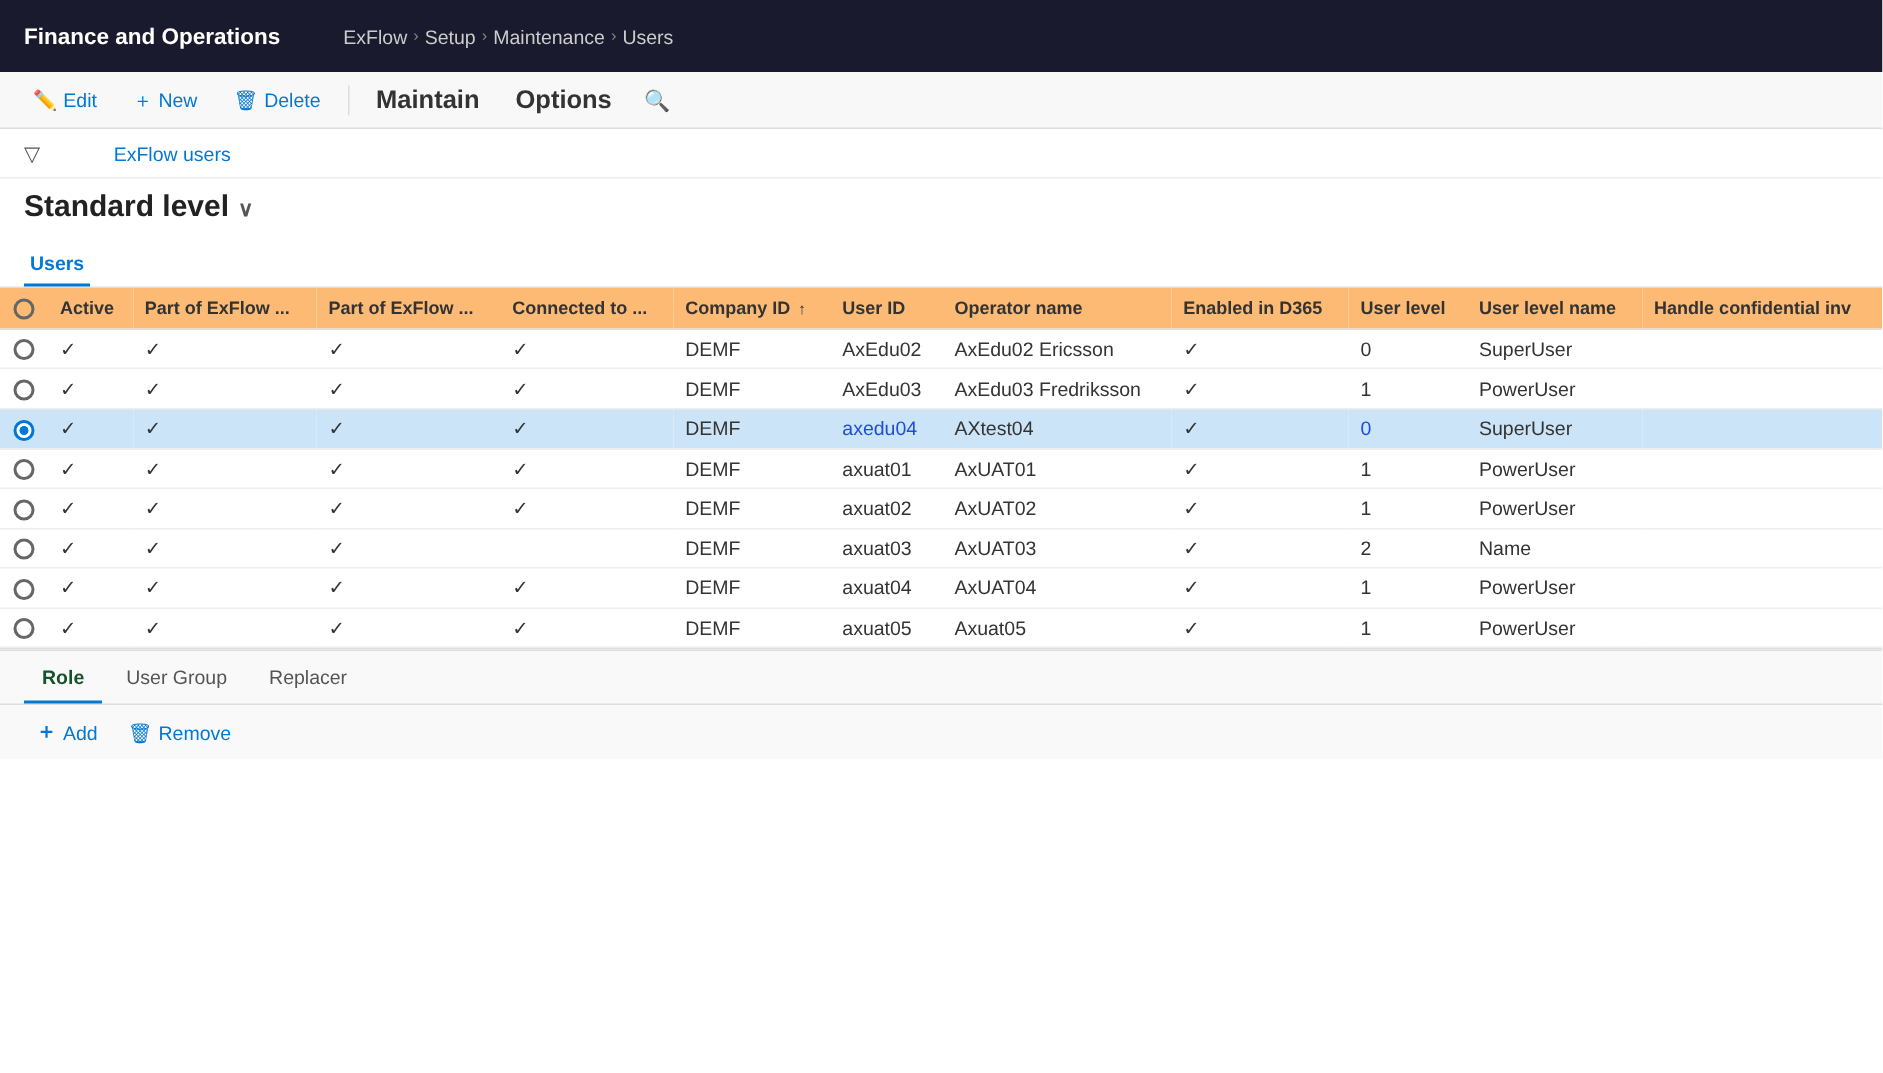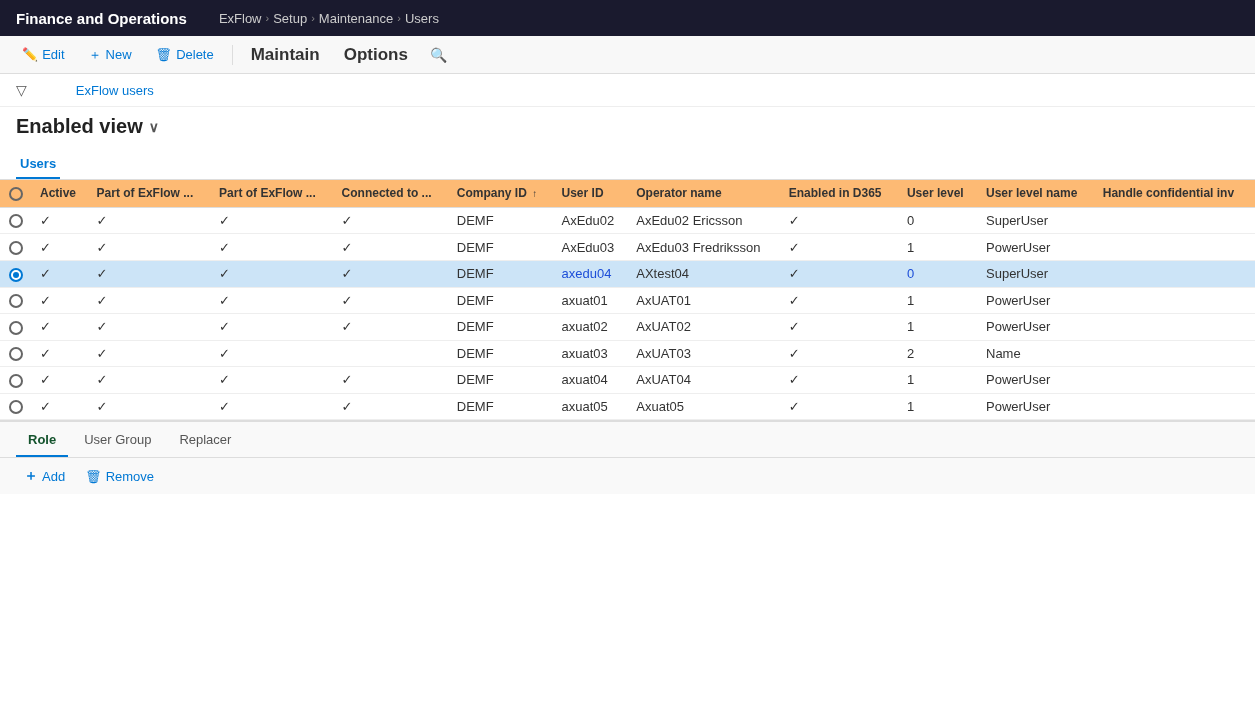--- a/index.html
+++ b/index.html
@@ -2,25 +2,25 @@
 <html><head>
   <meta charset="utf-8">
   <style>
     * { box-sizing: border-box; margin: 0; padding: 0; }
     body { font-family: 'Segoe UI', Arial, sans-serif; font-size: 13px; background: #fff; color: #333; }
 
     
     .topbar {
       background: #1a1a2e;
       color: #fff;
-      height: 36px;
+      height: 48px;
       display: flex;
       align-items: center;
       padding: 0 16px;
-      gap: 8px;
+      gap: 18px;
     }
     .topbar-brand {
       font-size: 15px;
       font-weight: 600;
       color: #fff;
       margin-right: 24px;
       white-space: nowrap;
     }
     .breadcrumb {
       display: flex;
@@ -273,21 +273,21 @@
 
 <div class="content">
 
   <div class="filter-bar">
     <span class="filter-icon">▽</span>
     <a class="filter-link">ExFlow users</a>
   </div>
 
   <div class="view-header">
     <div class="view-title">
-      <span>Enabled view</span>
+      <span>Standard level</span>
       <span class="view-title-chevron">∨</span>
     </div>
   </div>
 
   <div class="section-tabs">
     <div class="section-tab">Users</div>
   </div>
 
   <div class="main-table-wrapper">
     <table>

